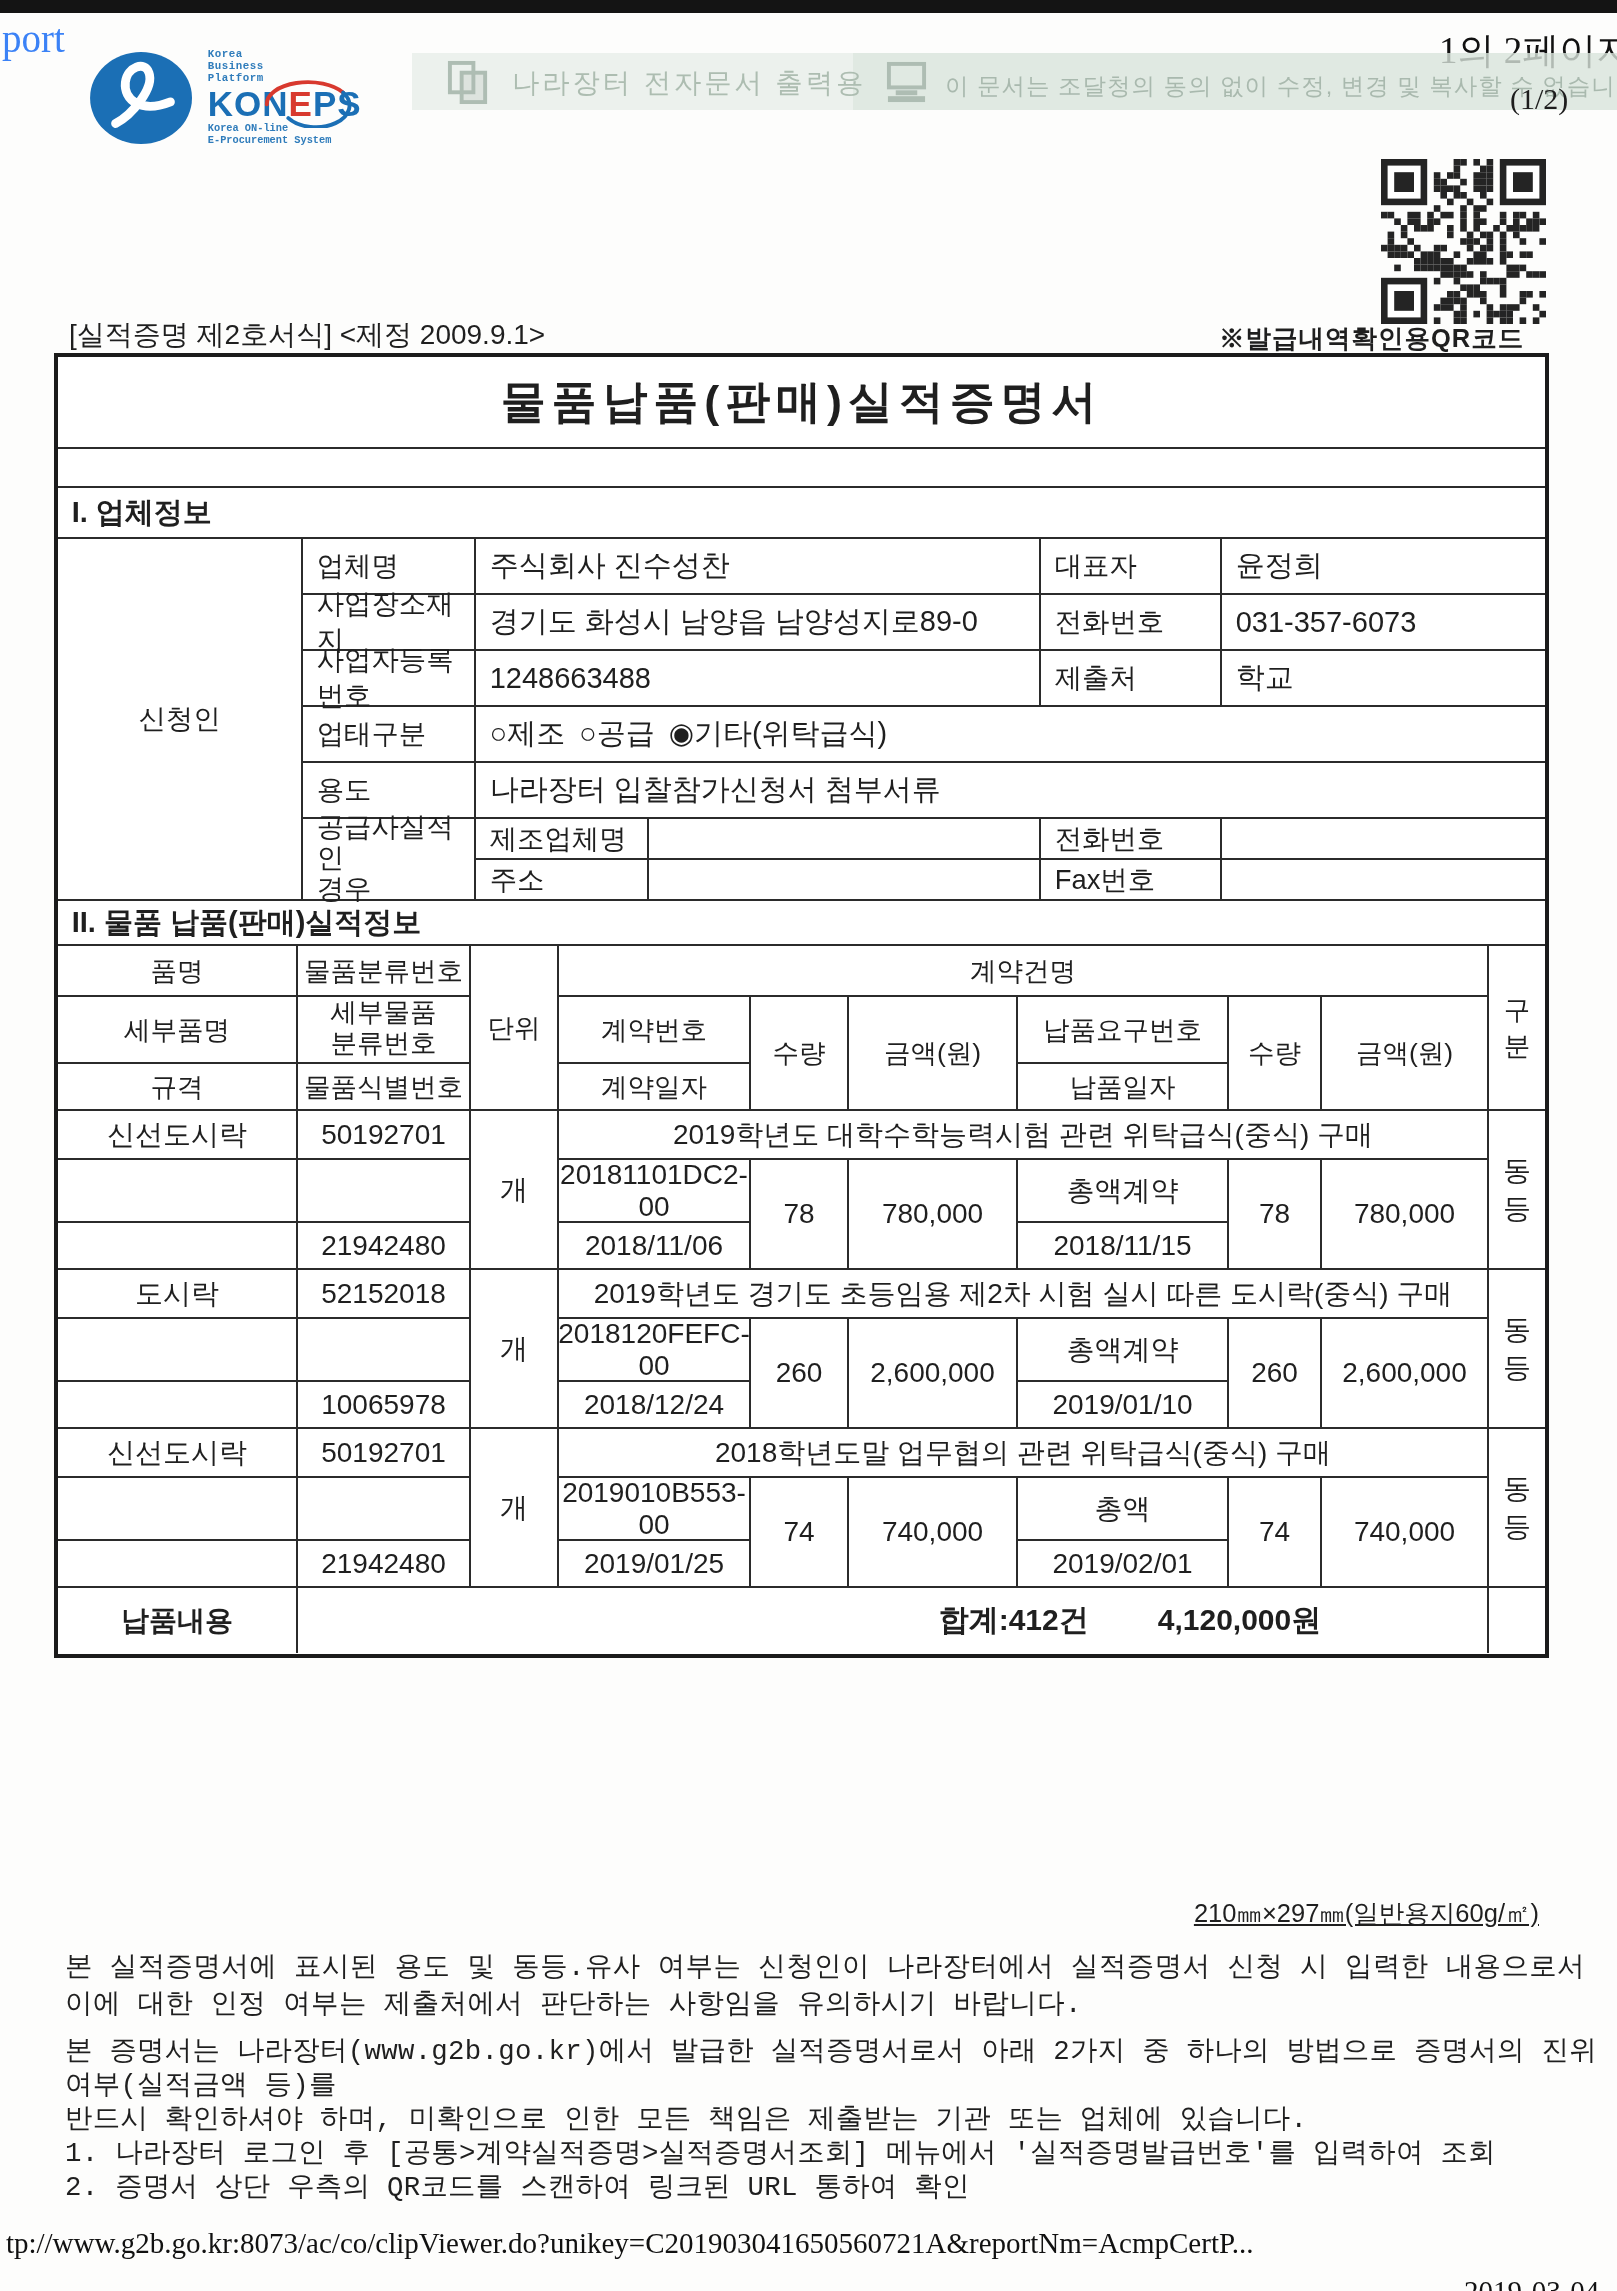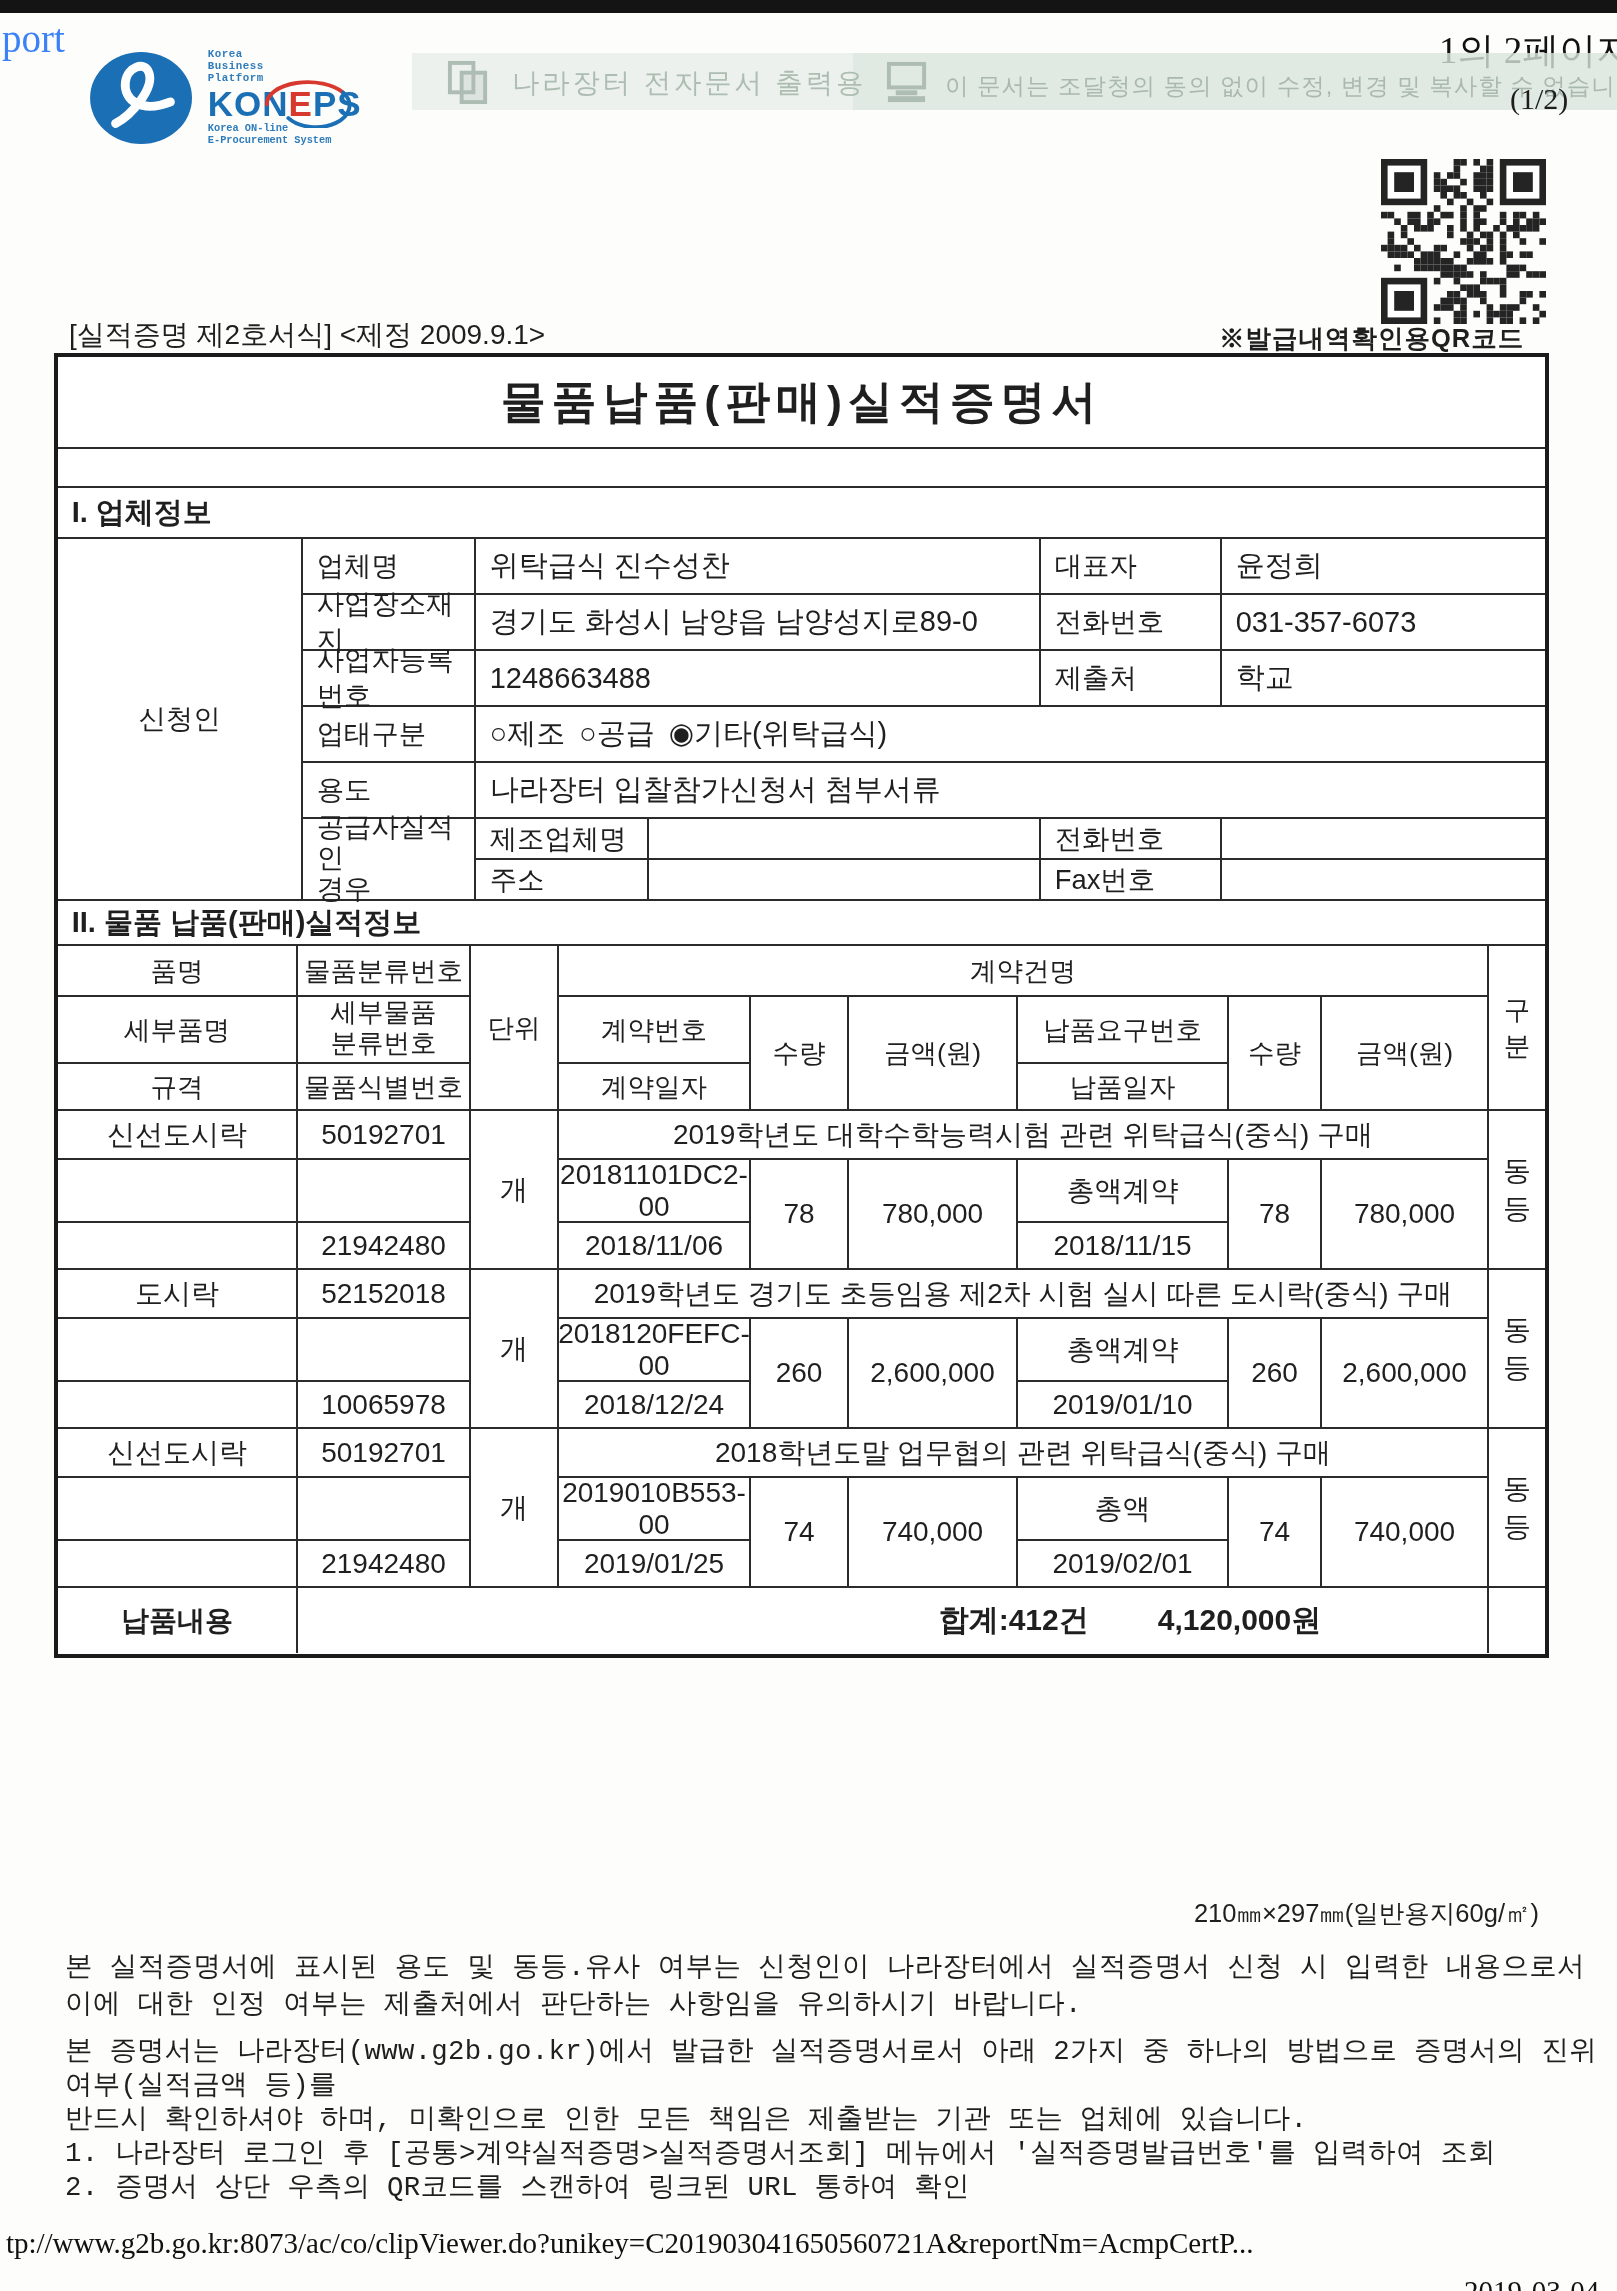--- a/index.html
+++ b/index.html
@@ -51,21 +51,21 @@
   .c{border-right:2.5px solid #2b2b2b;border-bottom:2.5px solid #2b2b2b;box-sizing:border-box;
      display:flex;align-items:center;padding:0 13.7px;font-size:27.4px;}
   .ctr{justify-content:center;text-align:center;padding:0 3.9px;}
   .val{font-size:29px;}
   .nbr{border-right:none;}
   .nbb{border-bottom:none;}
   .hcell{font-size:26.5px;}
   .dcell{font-size:28px;}
   #sumcell span{font-size:30px;font-weight:700;}
   
-  #paperspec{left:1078px;top:1896px;width:461px;text-align:right;font-size:25.5px;}
+  #paperspec{left:1078px;top:1896px;width:461px;text-align:right;font-size:25.5px;text-decoration:underline;}
   #note1{left:65px;top:1949px;font-size:27.4px;line-height:37px;letter-spacing:0.5px;}
   #note2{left:65px;top:2035px;font-size:27.4px;line-height:34px;letter-spacing:0.3px;}
   .wm-icon svg{display:block;}
 </style>
 </head>
 <body>
 
 <div id="stage">
 
   <div id="topbar" class="abs"></div>
@@ -329,21 +329,21 @@
   <div id="doccode" class="abs">[실적증명 제2호서식] &lt;제정 2009.9.1&gt;</div>
 
   <div id="box" class="abs">
     <div id="title-row" class="hline">물품납품(판매)실적증명서</div>
     <div id="gap-row" class="hline"></div>
     <div class="sechead hline">I. 업체정보</div>
 
     <div id="sec1" class="g">
       <div class="c ctr" style="grid-area:1/1/8/2">신청인</div>
       <div class="c" style="grid-area:1/2/2/3">업체명</div>
-      <div class="c val" style="grid-area:1/3/2/5">위탁급식 진수성찬</div>
+      <div class="c val" style="grid-area:1/3/2/5">주식회사 진수성찬</div>
       <div class="c" style="grid-area:1/5/2/6">대표자</div>
       <div class="c val nbr" style="grid-area:1/6/2/7">윤정희</div>
 
       <div class="c" style="grid-area:2/2/3/3">사업장소재지</div>
       <div class="c val" style="grid-area:2/3/3/5">경기도 화성시 남양읍 남양성지로89-0</div>
       <div class="c" style="grid-area:2/5/3/6">전화번호</div>
       <div class="c val nbr" style="grid-area:2/6/3/7">031-357-6073</div>
 
       <div class="c" style="grid-area:3/2/4/3;padding-right:15px;">사업자등록번호</div>
       <div class="c val" style="grid-area:3/3/4/5">1248663488</div>

